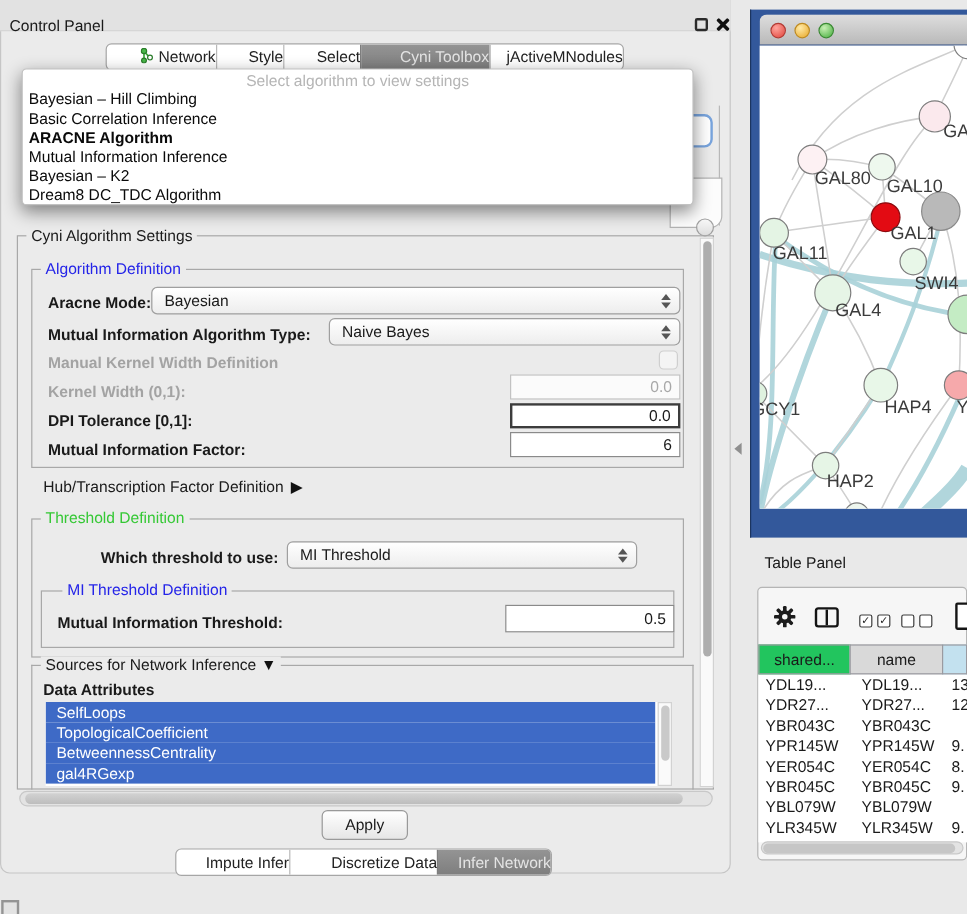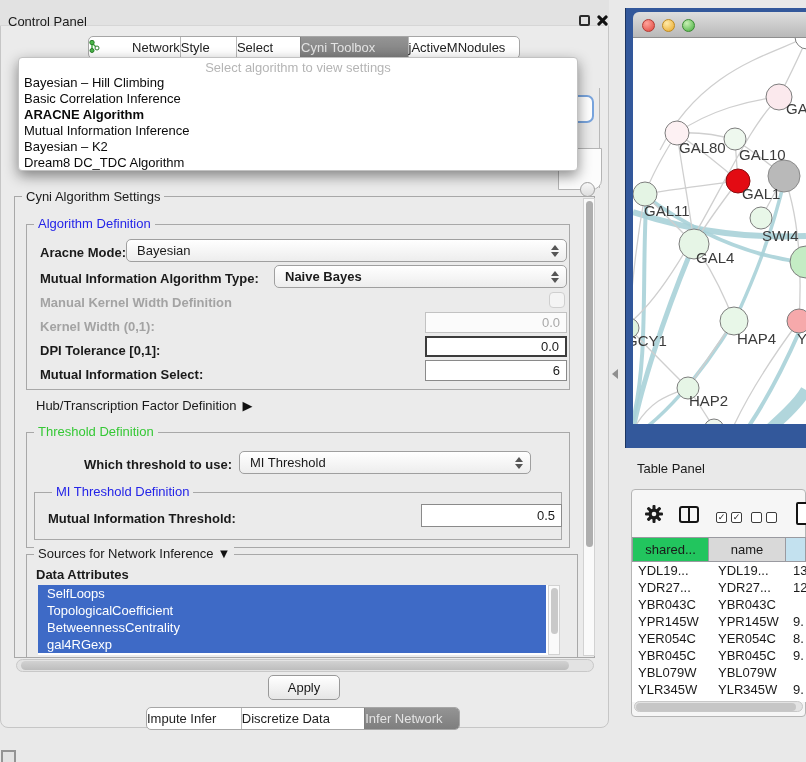--- a/index.html
+++ b/index.html
@@ -13,21 +13,21 @@
          border-radius:0 0 8px 8px;box-sizing:border-box;}
   .cp-titlebar{left:0;top:8;width:609px;height:26px;background:#e2e2e2;border-bottom:1px solid #d6d6d6;box-sizing:border-box;}
   .cp-title{left:8px;top:14px;}
   .float-btn{left:579px;top:15px;width:11px;height:11px;border:2px solid #2b2b2b;border-radius:2px;box-sizing:border-box;}
   .close-btn{left:595px;top:13px;width:14px;height:14px;}
   .close-btn::before,.close-btn::after{content:"";position:absolute;left:6px;top:1px;width:3px;height:13px;background:#111;border-radius:1px;}
   .close-btn::before{transform:rotate(45deg);}
   .close-btn::after{transform:rotate(-45deg);}
   
   .tabbar{display:flex;background:#fff;border:1px solid #a6a6a6;border-radius:5px;overflow:hidden;box-sizing:border-box;}
-  .tab{display:flex;align-items:center;justify-content:space-between;gap:4px;height:100%;border-left:1px solid #b9b9b9;color:#222;}
+  .tab{display:flex;align-items:center;justify-content:flex-end;gap:4px;height:100%;border-left:1px solid #b9b9b9;color:#222;}
   .tab:first-child{border-left:none;}
   .tab.active{background:linear-gradient(#949494,#7e7e7e);color:#e4e4e4;border-left-color:#7e7e7e;}
   .top-tabbar{left:88px;top:36px;width:432px;height:23px;}
   .bottom-tabbar{left:146px;top:707px;width:314px;height:23px;}
   
   .dropdown{left:18px;top:57px;width:560px;height:114px;background:#fff;border:1px solid #c2c2c2;
             border-radius:4px;box-shadow:0 5px 14px rgba(0,0,0,.45);z-index:30;box-sizing:border-box;padding-top:2px;}
   .dd-placeholder{height:15px;line-height:15px;text-align:center;color:#b5b5b5;}
   .dd-item{height:16px;line-height:16px;padding-left:5px;color:#0a0a0a;}
   
@@ -157,42 +157,42 @@
   <div class="abs lbl bold" style="left:40px;top:245px;">Aracne Mode:</div>
   <div class="abs combo" style="left:126px;top:239px;width:441px;height:23px;">
     <span class="ctext">Bayesian</span>
     <span class="spin">
         <i class="up"></i>
         <i class="dn"></i>
       </span>
   </div>
 
   <div class="abs lbl bold" style="left:40px;top:271px;">Mutual Information Algorithm Type:</div>
-  <div class="abs combo" style="left:274px;top:265px;width:293px;height:23px;font-weight:bold;">
+  <div class="abs combo" style="left:274px;top:265px;width:293px;height:23px;">
     <span class="ctext">Naive Bayes</span>
     <span class="spin">
         <i class="up"></i>
         <i class="dn"></i>
       </span>
   </div>
 
   <div class="abs lbl bold dis" style="left:40px;top:295px;">Manual Kernel Width Definition</div>
   <div class="abs checkbox" style="left:549px;top:292px;width:16px;height:16px;"></div>
 
   <div class="abs lbl bold dis" style="left:40px;top:319px;">Kernel Width (0,1):</div>
   <div class="abs field dis" style="left:425px;top:312px;width:142px;height:21px;">
     <span>0.0</span>
   </div>
 
   <div class="abs lbl bold" style="left:40px;top:343px;">DPI Tolerance [0,1]:</div>
   <div class="abs field focus" style="left:425px;top:336px;width:142px;height:21px;">
     <span>0.0</span>
   </div>
 
-  <div class="abs lbl bold" style="left:40px;top:367px;">Mutual Information Select:</div>
+  <div class="abs lbl bold" style="left:40px;top:367px;">Mutual Information Factor:</div>
   <div class="abs field" style="left:425px;top:360px;width:142px;height:21px;">
     <span>6</span>
   </div>
 
   <div class="abs lbl" style="left:36px;top:398px;">
     <span>Hub/Transcription Factor Definition</span><span class="tri-right">▶</span>
   </div>
 
   <div class="abs group" style="left:26px;top:432px;width:544px;height:116px;"></div>
   <div class="abs group-title t-green" style="left:34px;top:425px;">Threshold Definition</div>

